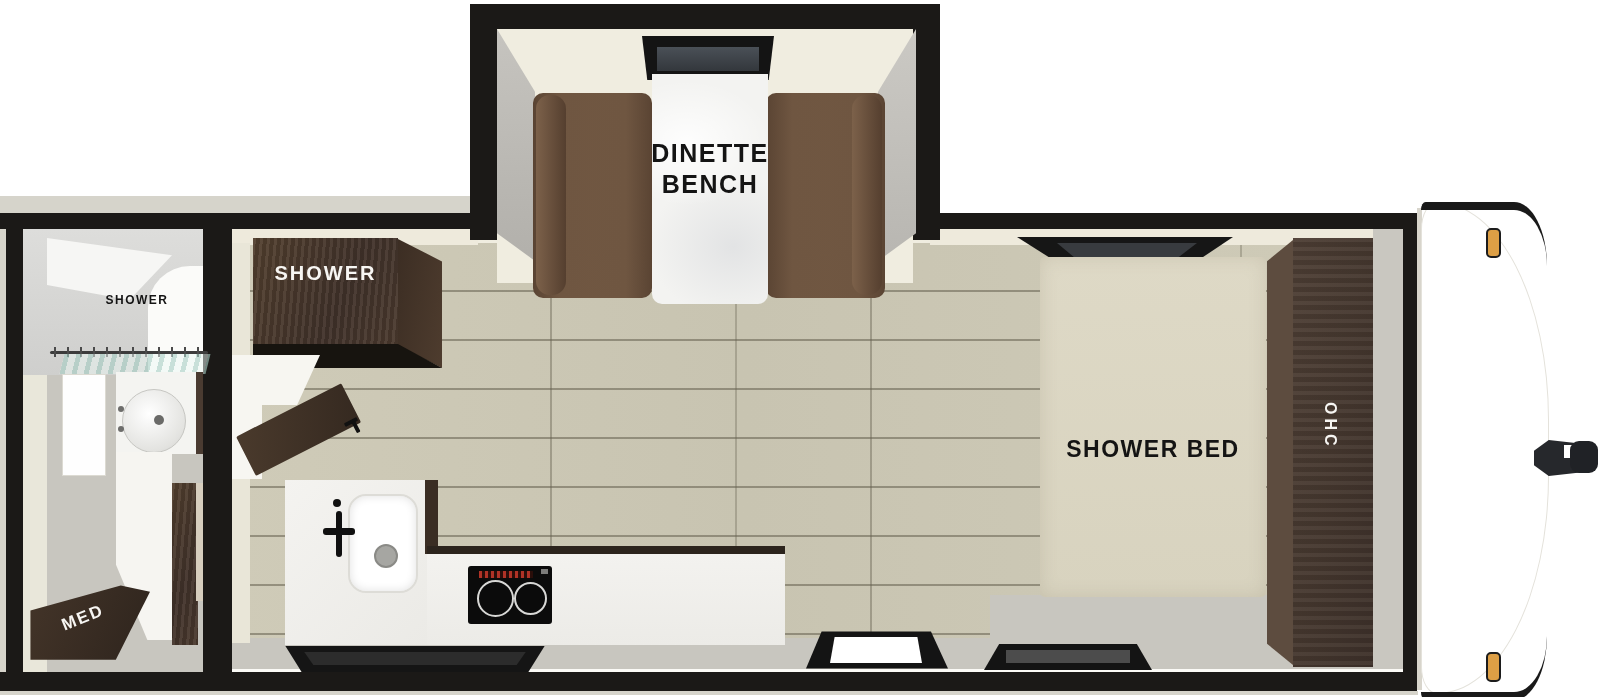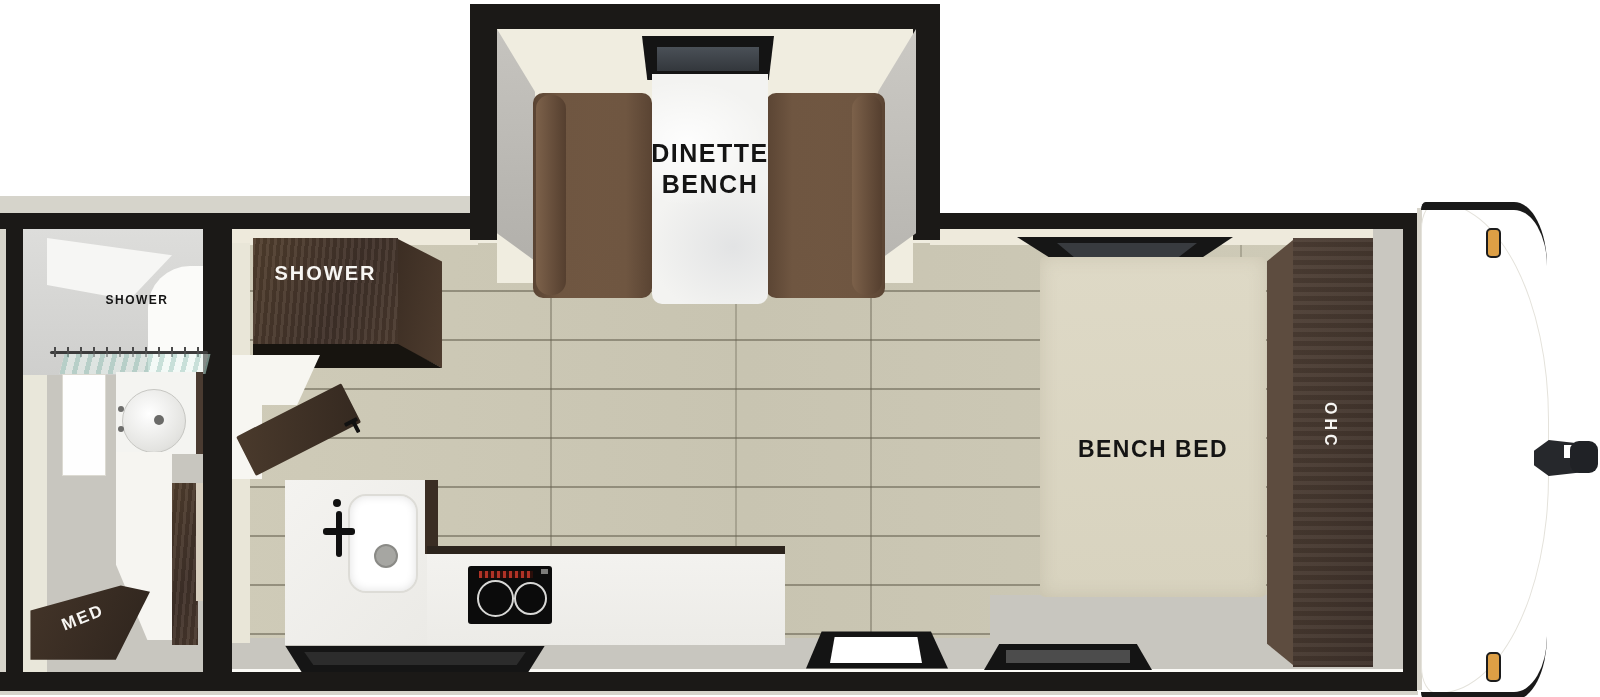--- a/index.html
+++ b/index.html
@@ -136,21 +136,21 @@
 
   <div class="abs" style="left:280px;top:646px;width:270px;height:26px;background:#151515;clip-path:polygon(2% 0,98% 0,92% 100%,8% 100%);"></div>
   <div class="abs" style="left:302px;top:652px;width:226px;height:13px;background:#2c2c2c;clip-path:polygon(1% 0,99% 0,95% 100%,5% 100%);"></div>
 
   <div class="abs" style="left:806px;top:630px;width:142px;height:40px;background:#141414;clip-path:polygon(11% 4%,88% 4%,100% 96%,0 96%);"></div>
   <div class="abs" style="left:830px;top:637px;width:92px;height:26px;background:#ffffff;clip-path:polygon(5% 0,95% 0,100% 100%,0 100%);"></div>
 
   <div class="abs" style="left:1017px;top:237px;width:216px;height:26px;background:#161616;clip-path:polygon(0 0,100% 0,82% 100%,19% 100%);"></div>
   <div class="abs" style="left:1057px;top:243px;width:140px;height:14px;background:#383b3f;clip-path:polygon(0 0,100% 0,87% 100%,12% 100%);"></div>
   <div class="abs" style="left:1040px;top:257px;width:226px;height:340px;border-radius:5px;background:linear-gradient(180deg,#ded9c6,#d8d3bf);box-shadow:inset 0 0 18px rgba(120,112,88,.18);"></div>
-  <div class="abs lbl" style="left:1040px;top:436px;width:226px;font-size:23px;">BENCH BED</div>
+  <div class="abs lbl" style="left:1040px;top:436px;width:226px;font-size:23px;">SHOWER BED</div>
   <div class="abs" style="left:1267px;top:240px;width:26px;height:425px;background:#5d4c3f;clip-path:polygon(0 5%,100% 0,100% 100%,0 95%);"></div>
   <div class="abs" style="left:1293px;top:238px;width:80px;height:429px;background:repeating-linear-gradient(180deg,rgba(255,255,255,.04) 0 4px,rgba(0,0,0,.08) 4px 9px),linear-gradient(100deg,#4e3f35,#3e312a);"></div>
   <div class="abs lbl-w ohc-vert" style="left:1321px;top:402px;font-size:16px;letter-spacing:4px;">OHC</div>
   <div class="abs" style="left:984px;top:644px;width:168px;height:26px;background:#141414;clip-path:polygon(9% 0,91% 0,100% 100%,0 100%);"></div>
   <div class="abs" style="left:1006px;top:650px;width:124px;height:13px;background:#4c4c4c;"></div>
 
   <div class="abs" style="left:1417px;top:208px;width:5px;height:482px;background:#d8d5cc;"></div>
   <div class="abs" style="left:1421px;top:202px;width:126px;height:490px;background:#ffffff;border:1px solid #e4e2db;border-radius:18px 126px 126px 18px / 30px 245px 245px 30px;"></div>
   <div class="abs" style="left:1421px;top:202px;width:126px;height:120px;border-top:8px solid #191919;border-radius:18px 126px 126px 18px / 30px 245px 245px 30px;"></div>
   <div class="abs" style="left:1421px;top:572px;width:126px;height:120px;border-bottom:8px solid #191919;border-radius:18px 126px 126px 18px / 30px 245px 245px 30px;"></div>

